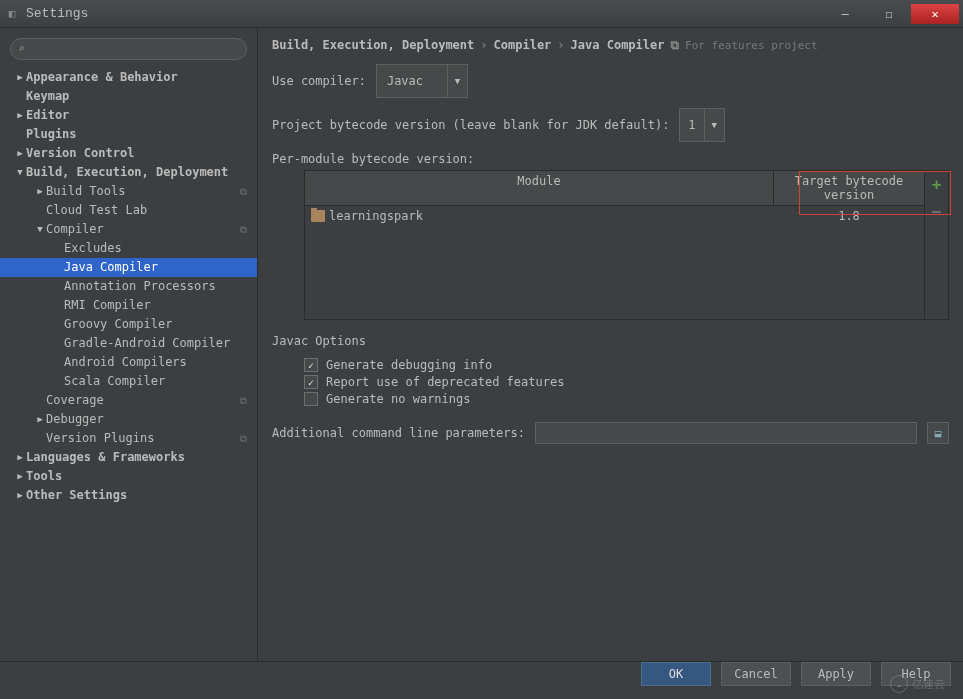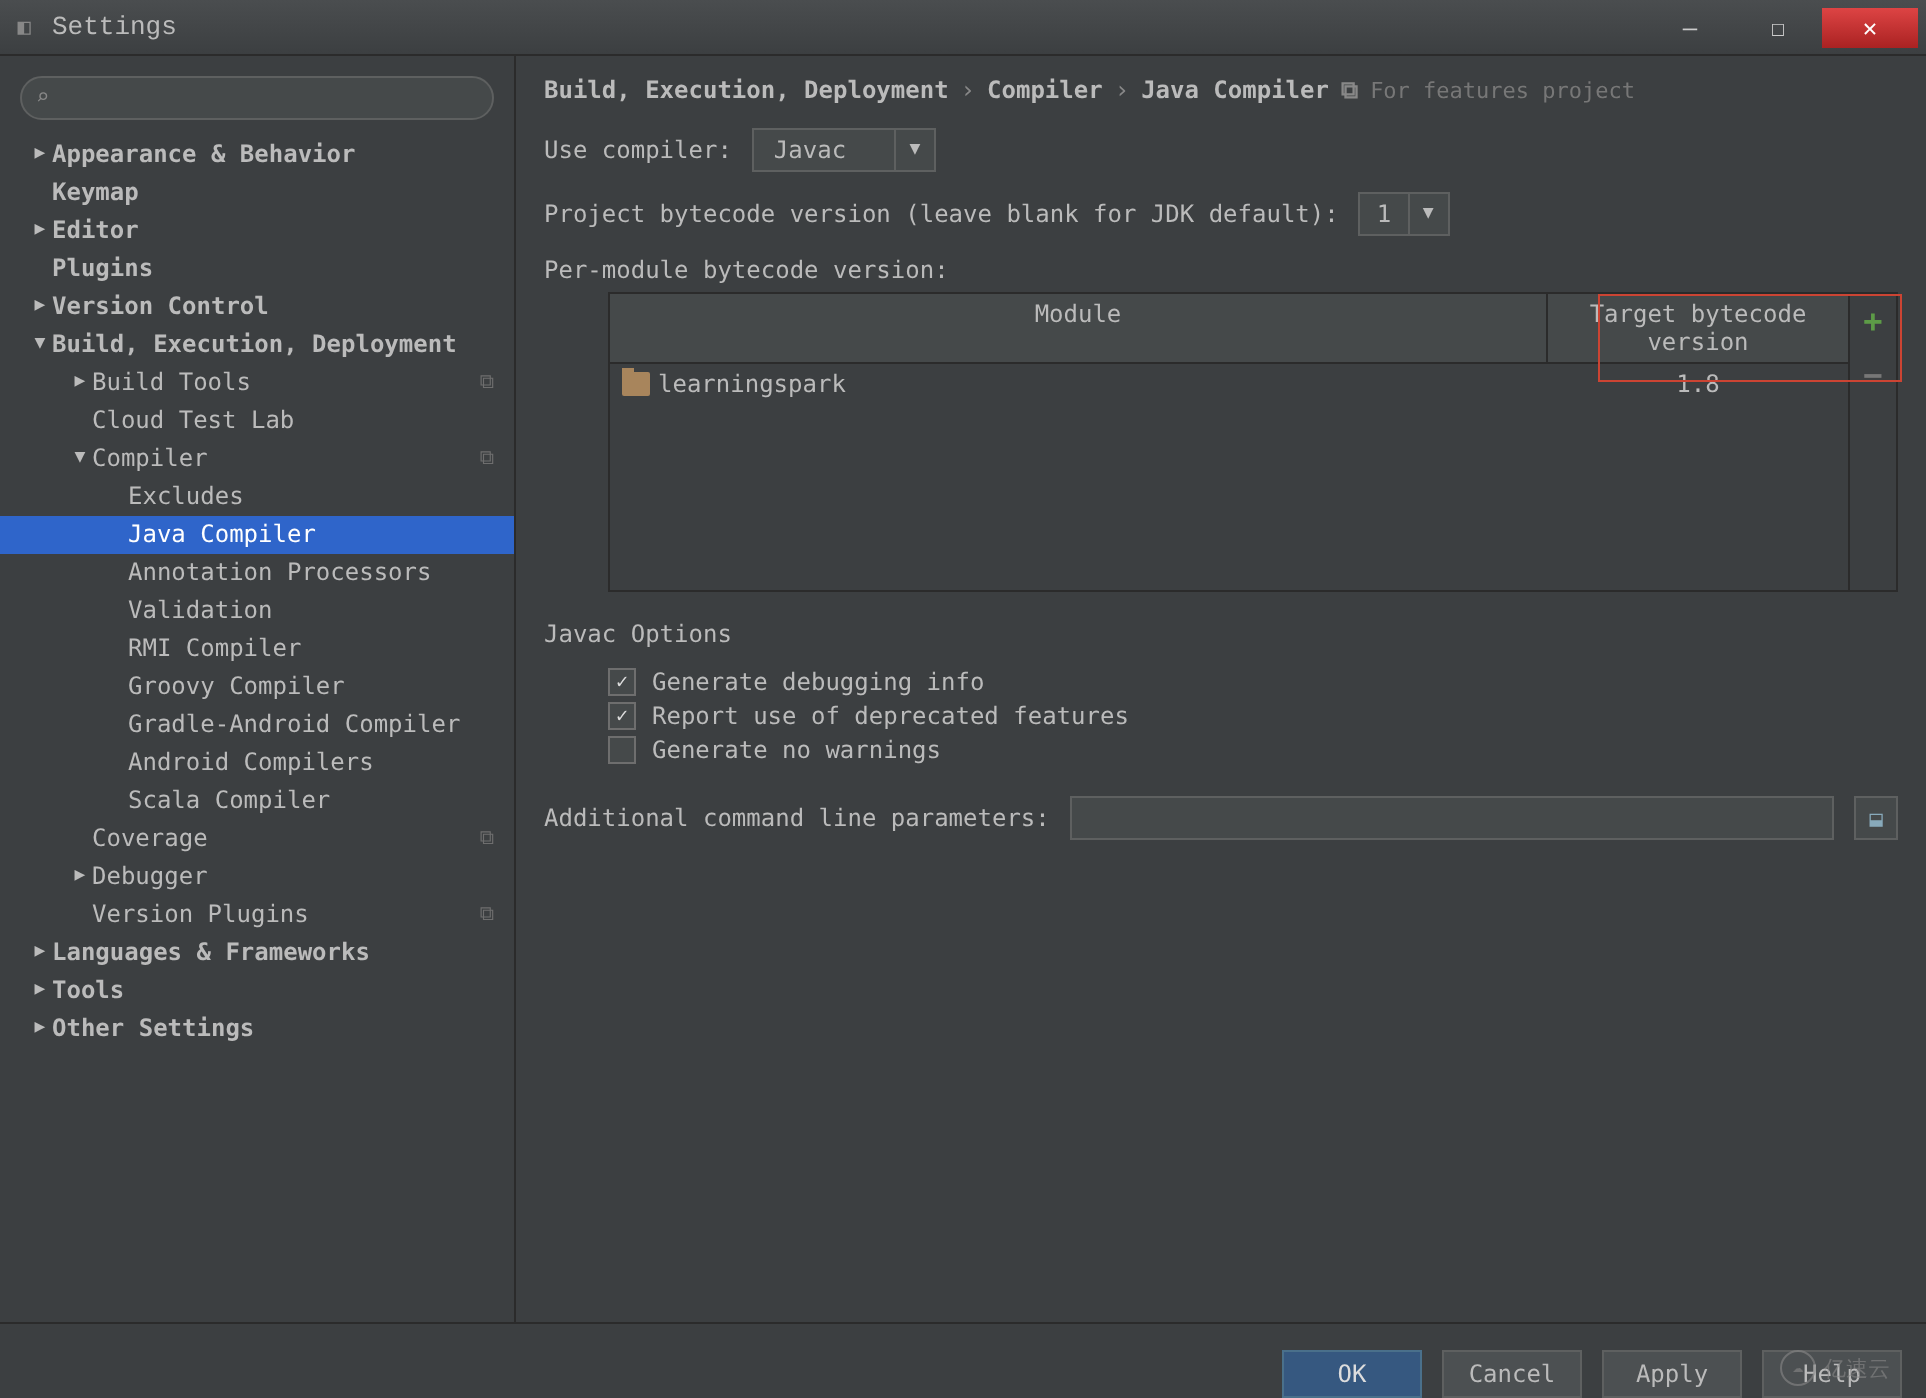--- a/index.html
+++ b/index.html
@@ -63,21 +63,21 @@
   position: relative;
 }
 .breadcrumb { color: #bbbbbb; font-weight: bold; margin-bottom: 12px; display:flex; align-items:center; gap:6px;}
 .breadcrumb .sep { color: #888; font-weight: normal; }
 .breadcrumb .note { color: #777; font-weight: normal; font-size: 11px; }
 .row { display: flex; align-items: center; margin-bottom: 10px; }
 .row label { margin-right: 10px; }
 .combo {
   display: inline-flex; align-items: center;
   background: #45494a; border: 1px solid #5e6060;
-  height: 22px;
+  height: 34px;
 }
 .combo .val { padding: 0 10px; min-width: 70px; }
 .combo .btn { width: 20px; text-align: center; border-left: 1px solid #5e6060; height:100%; display:flex; align-items:center; justify-content:center; font-size:9px;}
 .combo.small .val { min-width: 20px; padding: 0 8px; }
 .per-module-label { margin-bottom: 4px; display:block; }
 .module-table {
   border: 1px solid #2b2b2b;
   background: #3c3f41;
   height: 150px;
   display: flex;
@@ -98,21 +98,21 @@
 .fieldset-title { margin: 14px 0 10px; color:#bbb; }
 .chk-row { display:flex; align-items:center; margin:3px 0 3px 32px; gap:8px;}
 .chk { width:14px; height:14px; border:1px solid #6e6e6e; display:inline-flex; align-items:center; justify-content:center; background:#45494a; font-size:10px; color:#ddd;}
 .chk.checked::after { content:"✓"; }
 .param-row { display:flex; align-items:center; margin-top:16px; gap:10px;}
 .param-row .txt { flex:1; height:22px; background:#45494a; border:1px solid #5e6060; }
 .param-row .expand { width:22px; height:22px; background:#45494a; border:1px solid #5e6060; display:flex; align-items:center; justify-content:center; color:#8ab; font-size:11px;}
 .footer {
   position:absolute; bottom:0; left:0; right:0;
   height:38px; border-top:1px solid #2b2b2b;
-  display:flex; align-items:flex-end; justify-content:flex-end;
+  display:flex; align-items:flex-start; justify-content:flex-end;
   padding:0 12px; gap:10px; background:#3c3f41;
 }
 .footer button {
   min-width:70px; height:24px; background:#4c5052; border:1px solid #5e6060;
   color:#bbb; font-family:inherit; font-size:12px;
 }
 .footer button.primary { background:#365880; border-color:#4a708b; color:#ddd; }
 .folder-icon { width:14px; height:12px; display:inline-block; background:#a8855c; border-radius:1px; position:relative;}
 .folder-icon::before { content:""; position:absolute; top:-2px; left:0; width:6px; height:3px; background:#a8855c;}
 .watermark { position:absolute; right:18px; bottom:6px; color:#888; font-size:11px; opacity:.6; display:flex; align-items:center; gap:4px;}
@@ -178,24 +178,20 @@
           <span class="arrow"></span>
           <span class="lbl">Excludes</span>
         </li>
         <li class="selected pl2">
           <span class="arrow"></span>
           <span class="lbl">Java Compiler</span>
         </li>
         <li class="pl2">
           <span class="arrow"></span>
           <span class="lbl">Annotation Processors</span>
-        </li>
-        <li class="pl2">
-          <span class="arrow"></span>
-          <span class="lbl">Validation</span>
         </li>
         <li class="pl2">
           <span class="arrow"></span>
           <span class="lbl">RMI Compiler</span>
         </li>
         <li class="pl2">
           <span class="arrow"></span>
           <span class="lbl">Groovy Compiler</span>
         </li>
         <li class="pl2">

